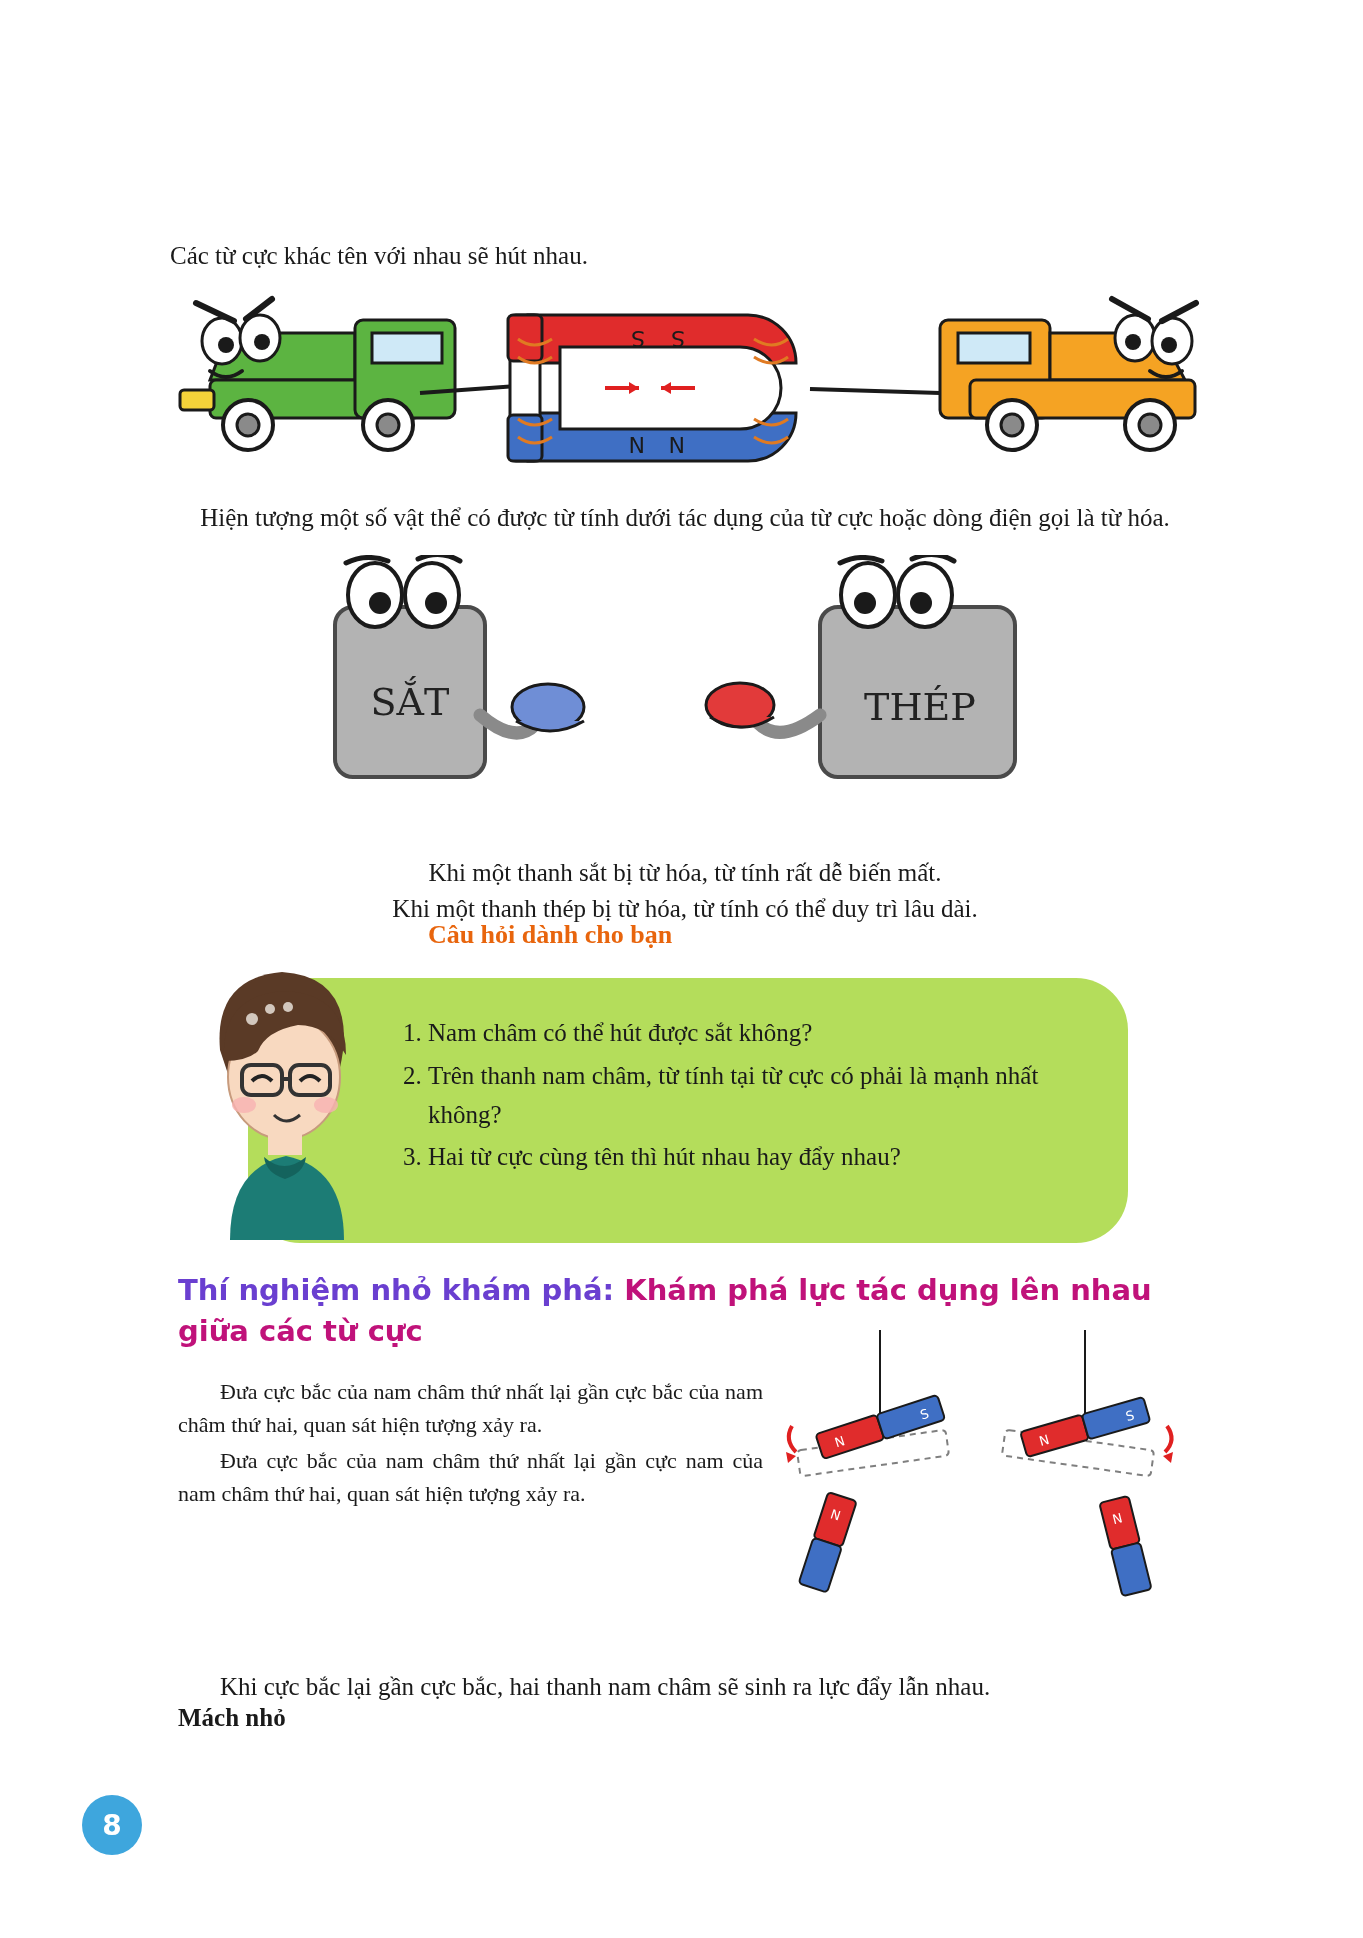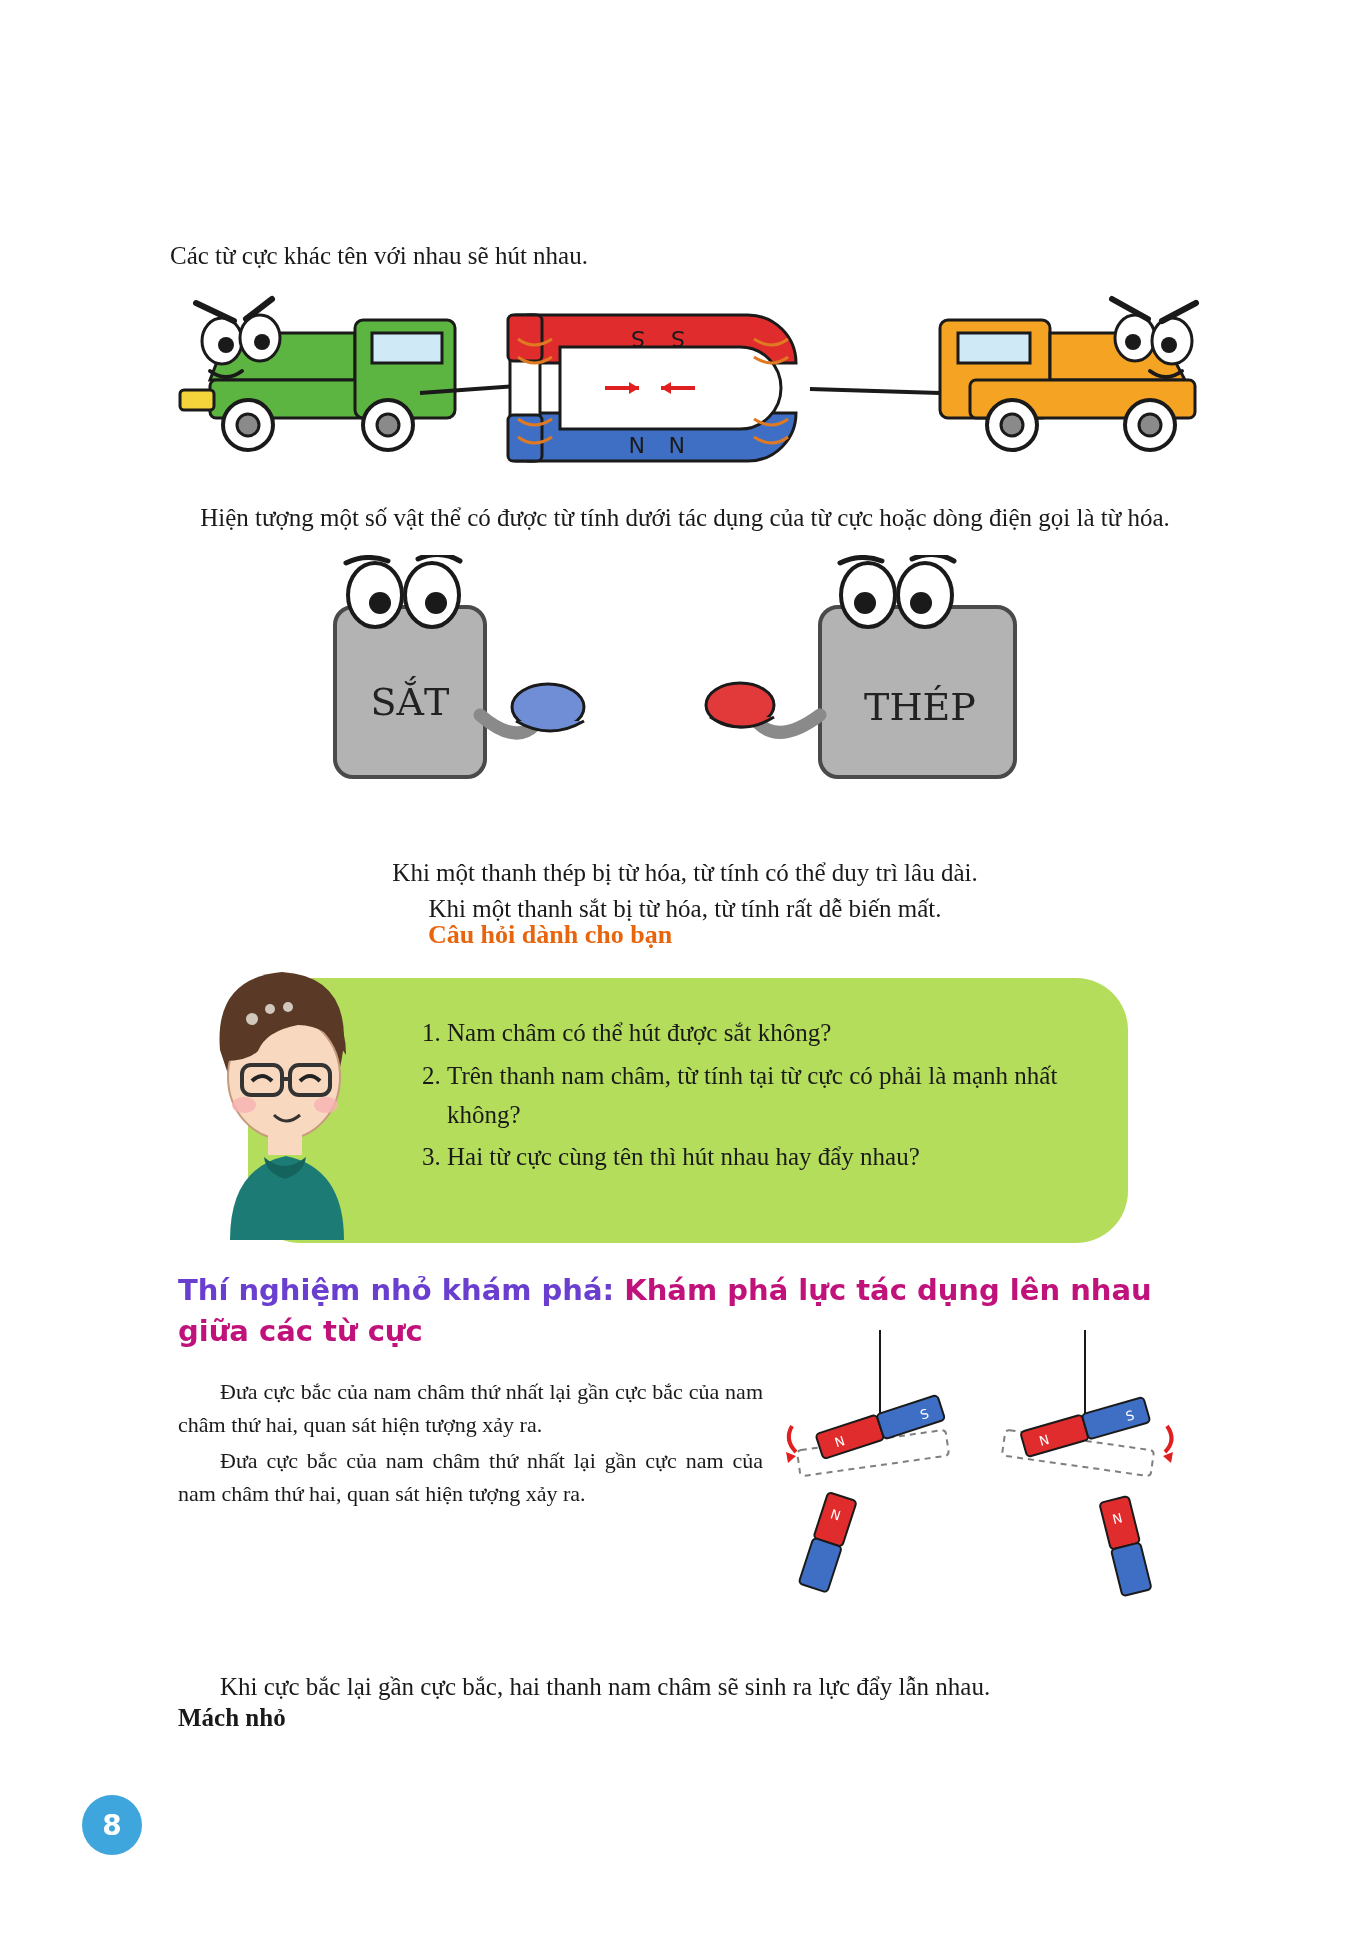--- a/index.html
+++ b/index.html
@@ -44,21 +44,21 @@
     position:absolute;left:200px;top:920px;width:700px;
     color:#e8650d;font-weight:bold;font-size:26px;text-align:center;
   }
 
   
   #question-box{
     position:absolute;left:248px;top:978px;width:880px;height:265px;
     background:#b4dd5b;border-radius:52px;
   }
   #question-list{
-    position:absolute;left:157px;top:36px;width:720px;
+    position:absolute;left:138px;top:36px;width:720px;
     font-size:25px;line-height:1.55;
   }
   #question-list ol{margin:0;padding-left:42px;}
   #question-list li{margin-bottom:4px;}
 
   
   #boy{position:absolute;left:190px;top:965px;width:190px;height:275px;}
 
   
   #exp-heading{
@@ -207,22 +207,22 @@
         <path d="M592 4 q22 -10 42 2" stroke="#1a1a1a" stroke-width="5" fill="none" stroke-linecap="round"></path>
 
         <path d="M500 160 q-40 30 -62 8" stroke="#8a8a8a" stroke-width="13" fill="none" stroke-linecap="round"></path>
         <ellipse cx="420" cy="150" rx="34" ry="22" fill="#e23a3a" stroke="#1a1a1a" stroke-width="3"></ellipse>
         <path d="M390 162 q32 20 64 0" fill="#e23a3a" stroke="#1a1a1a" stroke-width="3"></path>
       </g>
     </svg>
   </div>
 
   <div id="para-iron">
+    <div class="caption">Khi một thanh sắt bị từ hóa, từ tính rất dễ biến mất.</div>
     <div class="caption">Khi một thanh thép bị từ hóa, từ tính có thể duy trì lâu dài.</div>
-    <div class="caption">Khi một thanh sắt bị từ hóa, từ tính rất dễ biến mất.</div>
   </div>
 
   <div id="question-heading">Câu hỏi dành cho bạn</div>
 
   <div id="question-box">
     <div id="question-list">
       <ol>
         <li>Nam châm có thể hút được sắt không?</li>
         <li>Trên thanh nam châm, từ tính tại từ cực có phải là mạnh nhất không?</li>
         <li>Hai từ cực cùng tên thì hút nhau hay đẩy nhau?</li>

